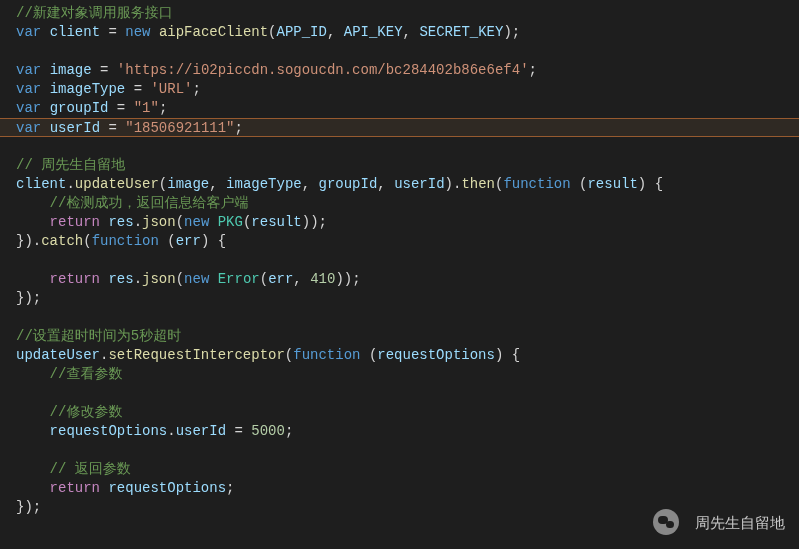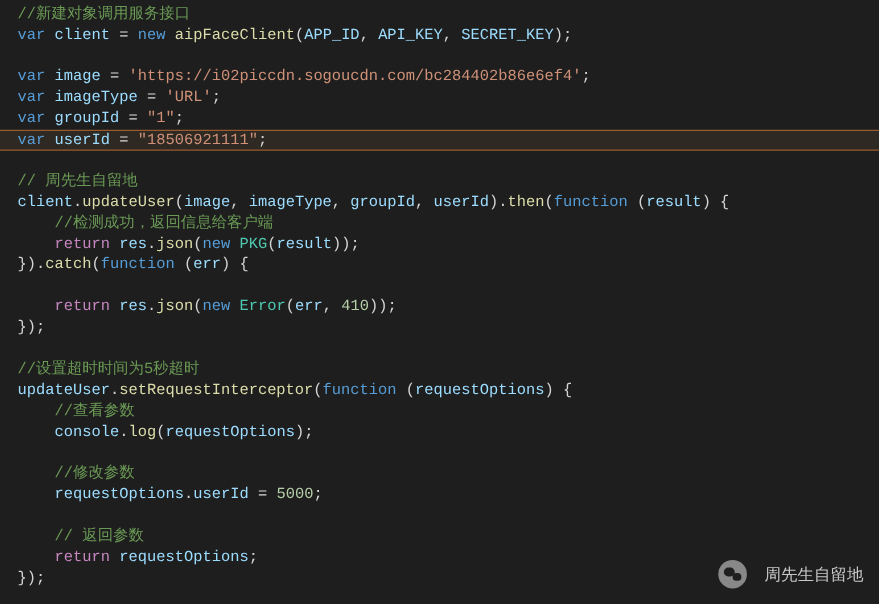--- a/index.html
+++ b/index.html
@@ -98,21 +98,20 @@
 <div class="code-line"><span>    </span><span class="c-comment">//检测成功，返回信息给客户端</span></div>
 <div class="code-line"><span>    </span><span class="c-control">return</span><span> </span><span class="c-var">res</span><span class="c-default">.</span><span class="c-func">json</span><span class="c-default">(</span><span class="c-keyword">new</span><span> </span><span class="c-type">PKG</span><span class="c-default">(</span><span class="c-var">result</span><span class="c-default">)</span><span class="c-default">)</span><span class="c-default">;</span></div>
 <div class="code-line"><span class="c-default">})</span><span class="c-default">.</span><span class="c-func">catch</span><span class="c-default">(</span><span class="c-keyword">function</span><span> </span><span class="c-default">(</span><span class="c-var">err</span><span class="c-default">)</span><span class="c-default"> {</span></div>
 <div class="code-line"><span>    </span></div>
 <div class="code-line"><span>    </span><span class="c-control">return</span><span> </span><span class="c-var">res</span><span class="c-default">.</span><span class="c-func">json</span><span class="c-default">(</span><span class="c-keyword">new</span><span> </span><span class="c-type">Error</span><span class="c-default">(</span><span class="c-var">err</span><span class="c-default">, </span><span class="c-number">410</span><span class="c-default">)</span><span class="c-default">)</span><span class="c-default">;</span></div>
 <div class="code-line"><span class="c-default">});</span></div>
 <div class="code-line"></div>
 <div class="code-line"><span class="c-comment">//设置超时时间为5秒超时</span></div>
 <div class="code-line"><span class="c-var">updateUser</span><span class="c-default">.</span><span class="c-func">setRequestInterceptor</span><span class="c-default">(</span><span class="c-keyword">function</span><span> </span><span class="c-default">(</span><span class="c-var">requestOptions</span><span class="c-default">)</span><span class="c-default"> {</span></div>
 <div class="code-line"><span>    </span><span class="c-comment">//查看参数</span></div>
-<div class="code-line"><span>    </span><span class="c-var">console</span><span class="c-default">.</span><span class="c-func">log</span><span class="c-default">(</span><span class="c-var">requestOptions</span><span class="c-default">)</span><span class="c-default">;</span></div>
 <div class="code-line"></div>
 <div class="code-line"><span>    </span><span class="c-comment">//修改参数</span></div>
 <div class="code-line"><span>    </span><span class="c-var">requestOptions</span><span class="c-default">.</span><span class="c-var">userId</span><span class="c-default"> = </span><span class="c-number">5000</span><span class="c-default">;</span></div>
 <div class="code-line"></div>
 <div class="code-line"><span>    </span><span class="c-comment">// 返回参数</span></div>
 <div class="code-line"><span>    </span><span class="c-control">return</span><span> </span><span class="c-var">requestOptions</span><span class="c-default">;</span></div>
 <div class="code-line"><span class="c-default">});</span></div>
 </div>
 
 <div class="watermark">

